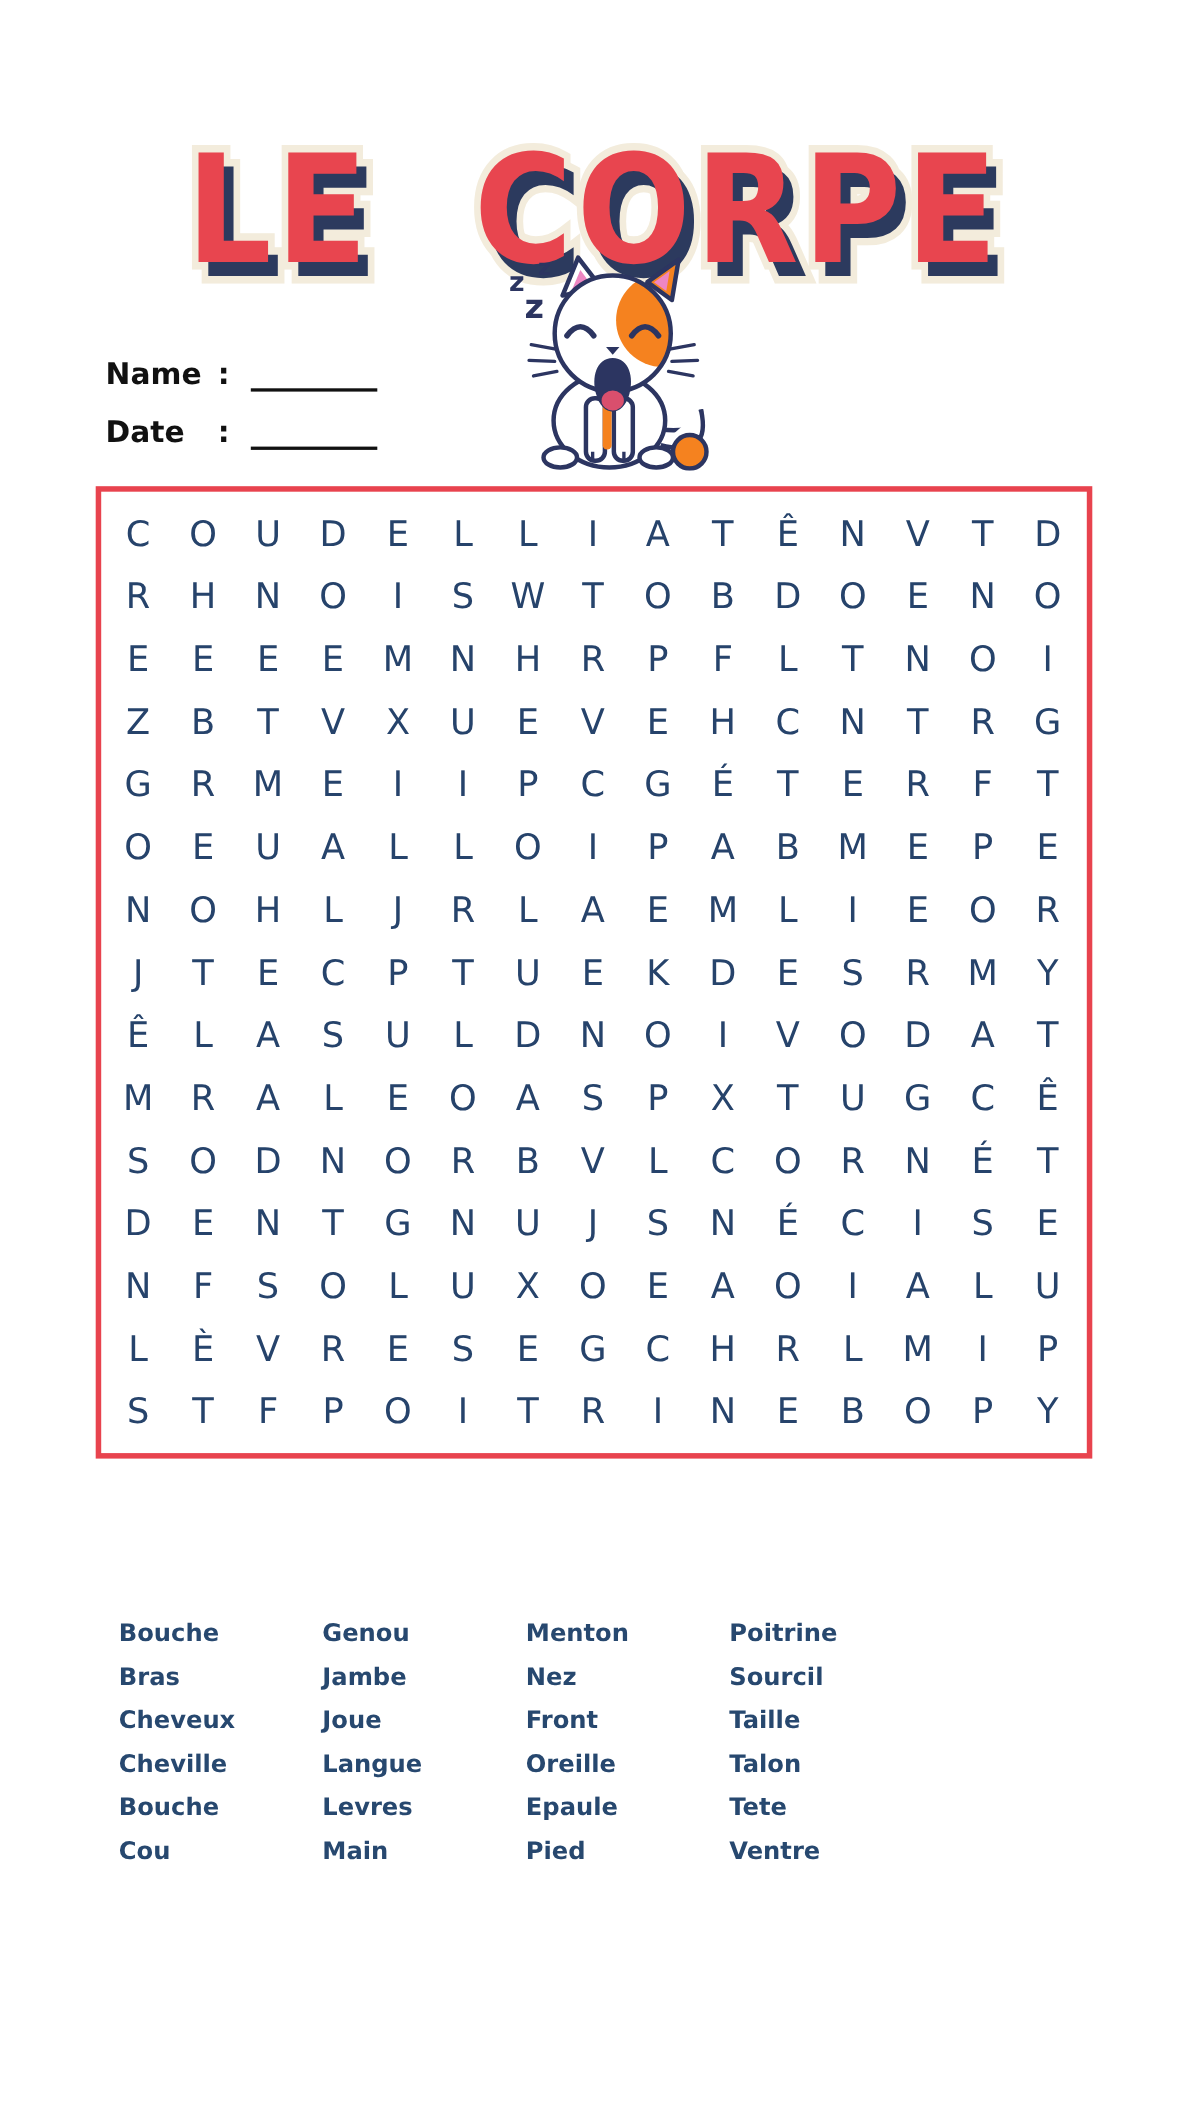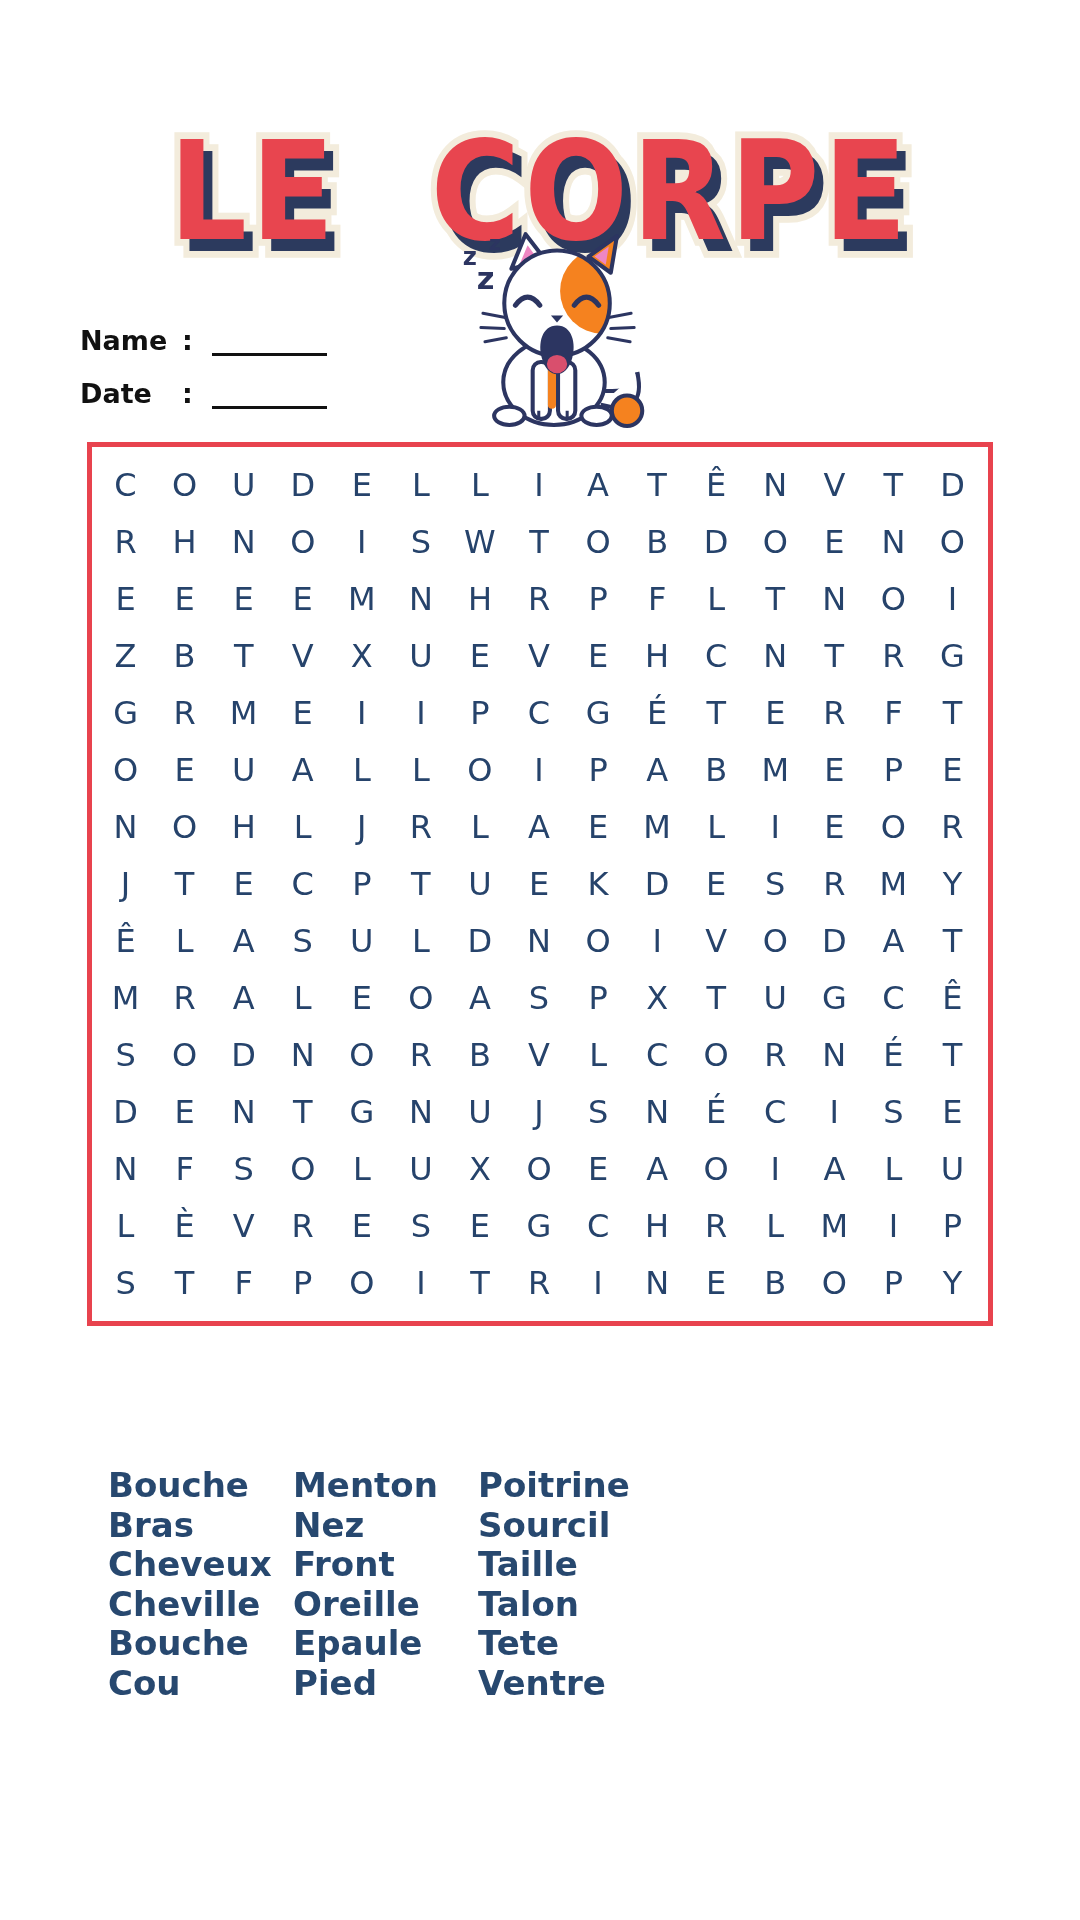--- a/index.html
+++ b/index.html
@@ -11,21 +11,21 @@
               transform:scaleY(1.12);transform-origin:top center;}
   .title-layer{position:absolute;left:0;right:0;top:0;text-align:center;
                font-size:122px;font-weight:bold;letter-spacing:4px;word-spacing:46px;
                white-space:nowrap;}
   .t-outline-shadow{transform:translate(9px,11px);-webkit-text-stroke:12px #f3ecdc;color:#f3ecdc;}
   .t-outline-main{-webkit-text-stroke:12px #f3ecdc;color:#f3ecdc;}
   .t-shadow{transform:translate(9px,11px);color:#2c3a5e;}
   .t-main{color:#e8454f;}
 
   
-  .form-block{position:absolute;left:80px;top:318px;color:#111;}
+  .form-block{position:absolute;left:96px;top:318px;color:#111;}
   .form-row{display:flex;align-items:flex-end;height:38px;margin-bottom:15px;
             font-size:27px;font-weight:bold;}
   .flabel{width:102px;}
   .fcolon{width:30px;text-align:left;}
   .fline{width:115px;height:30px;border-bottom:3px solid #111;}
 
   
   .cat-svg{position:absolute;left:448px;top:220px;}
 
   
@@ -33,21 +33,21 @@
                 border:5px solid #e8434e;}
   .puzzle-grid{position:absolute;left:96px;top:456px;width:886px;height:856px;
                display:grid;grid-template-columns:repeat(15,1fr);grid-template-rows:repeat(15,1fr);}
   .cell{display:flex;align-items:center;justify-content:center;
         font-size:32px;font-weight:500;color:#26436b;}
 
   
   .word-list{position:absolute;left:108px;top:1466px;display:flex;}
   .wcol{width:185px;}
   .wcol:nth-child(4){width:184px;}
-  .word{font-size:34px;line-height:39.5px;font-weight:bold;color:#27486f;}
+  .word{font-size:22px;line-height:39.5px;font-weight:bold;color:#27486f;}
 </style>
 </head>
 <body>
 
 <div class="page">
 
   <div class="title-wrap">
     <div class="title-layer t-outline-shadow">LE CORPE</div>
     <div class="title-layer t-outline-main">LE CORPE</div>
     <div class="title-layer t-shadow">LE CORPE</div>
@@ -352,20 +352,28 @@
     </div>
 
   <div class="word-list">
       <div class="wcol">
         <div class="word">Bouche</div>
         <div class="word">Bras</div>
         <div class="word">Cheveux</div>
         <div class="word">Cheville</div>
         <div class="word">Bouche</div>
         <div class="word">Cou</div>
+      </div>
+      <div class="wcol">
+        <div class="word">Genou</div>
+        <div class="word">Jambe</div>
+        <div class="word">Joue</div>
+        <div class="word">Langue</div>
+        <div class="word">Levres</div>
+        <div class="word">Main</div>
       </div>
       <div class="wcol">
         <div class="word">Menton</div>
         <div class="word">Nez</div>
         <div class="word">Front</div>
         <div class="word">Oreille</div>
         <div class="word">Epaule</div>
         <div class="word">Pied</div>
       </div>
       <div class="wcol">

